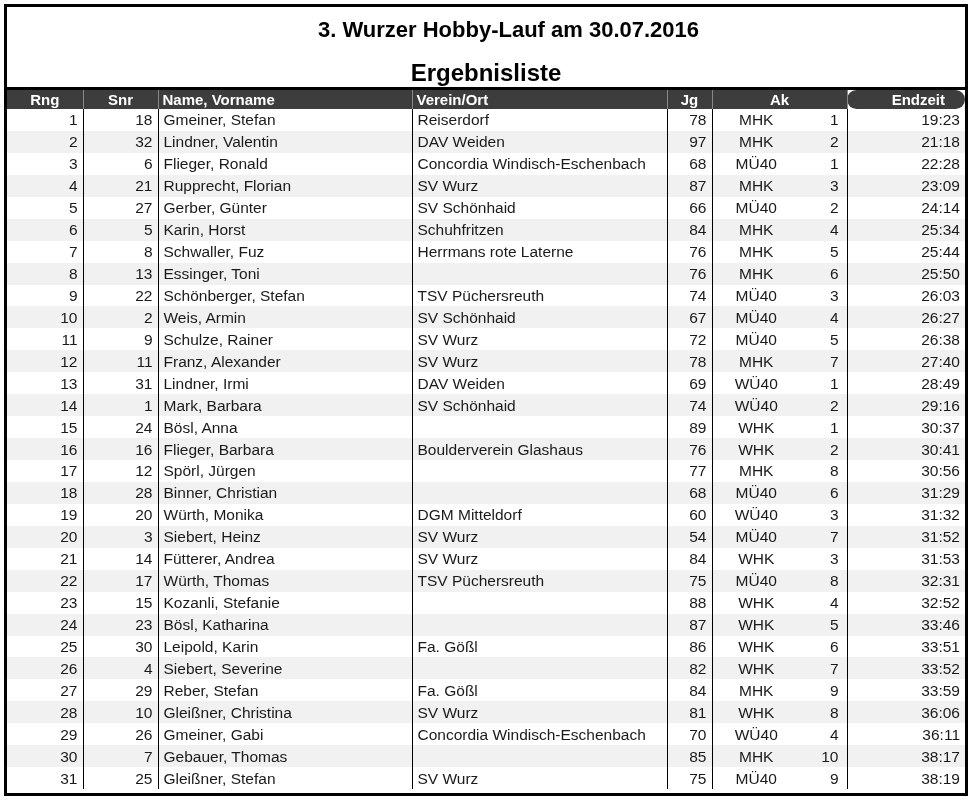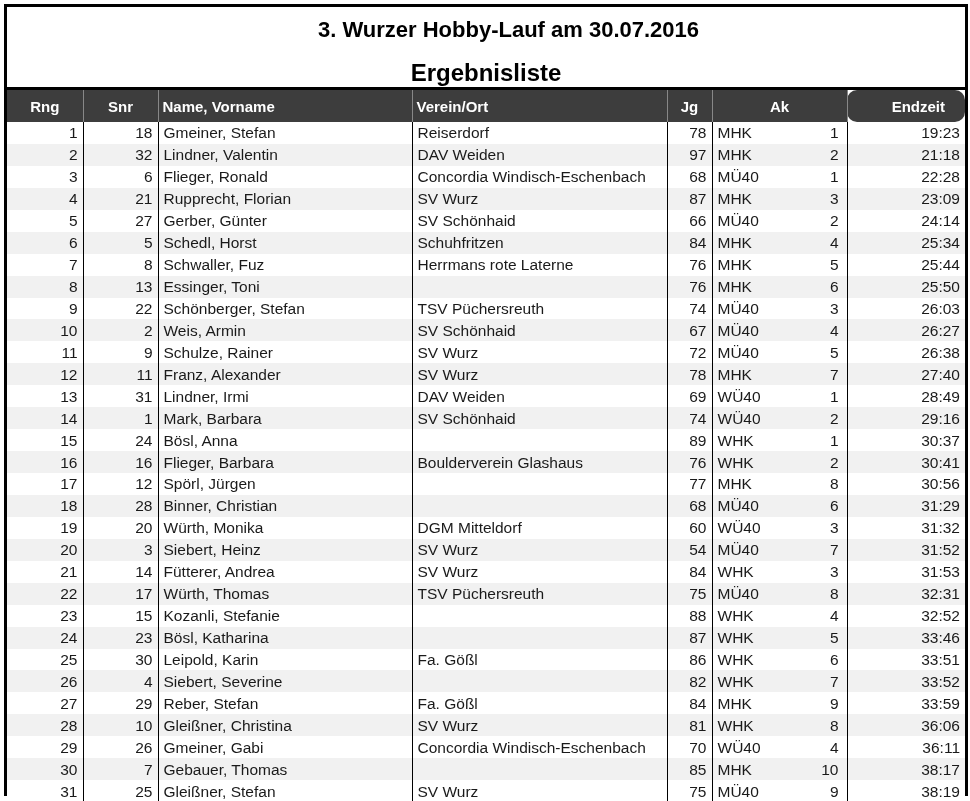--- a/index.html
+++ b/index.html
@@ -16,35 +16,35 @@
     position: absolute; left: 0; right: 0; top: 52px; text-align: center;
     font-weight: bold; font-size: 24px; color: #000;
   }
   .head-rule { position: absolute; left: 0; right: 0; top: 80px; height: 3px; background: #000; }
   table {
     position: absolute; left: 0; top: 83px; width: 958px;
     border-collapse: collapse; table-layout: fixed;
   }
   thead th {
     background: #3d3d3d; color: #fff; font-weight: bold; font-size: 15px;
-    height: 32px; padding: 0 4px; border-right: 1px solid #888;
+    height: 19px; padding: 0 4px; border-right: 1px solid #888;
   }
   thead th:last-child { border-right: none; border-radius: 10px; }
   tbody td {
     font-size: 15.5px; color: #1a1a1a; height: 21.95px; padding: 0 5px;
     border-right: 1px solid #000; white-space: nowrap; overflow: hidden;
     line-height: 21px;
   }
   tbody td:last-child { border-right: none; }
   tbody tr:nth-child(even) td { background: #f1f1f1; }
   tbody tr:nth-child(odd) td { background: #ffffff; }
   .r { text-align: right; }
   .l { text-align: left; }
   .c { text-align: center; }
-  td.ak { border-right: none !important; }
+  td.ak { border-right: none !important; text-align: center; }
   td.akr { padding-right: 8px; }
   td.time { }
   th.pad-r { text-align: right; padding-right: 20px; }
 </style>
 </head>
 <body>
 
 <div class="sheet">
   <div class="title">3. Wurzer Hobby-Lauf  am  30.07.2016</div>
   <div class="subtitle">Ergebnisliste</div>
@@ -124,21 +124,21 @@
     <td class="l">SV Schönhaid</td>
     <td class="r">66</td>
     <td class="l ak">MÜ40</td>
     <td class="r akr">2</td>
     <td class="r time">24:14</td>
   </tr>
 
   <tr>
     <td class="r">6</td>
     <td class="r">5</td>
-    <td class="l">Schedl, Horst</td>
+    <td class="l">Karin, Horst</td>
     <td class="l">Schuhfritzen</td>
     <td class="r">84</td>
     <td class="l ak">MHK</td>
     <td class="r akr">4</td>
     <td class="r time">25:34</td>
   </tr>
 
   <tr>
     <td class="r">7</td>
     <td class="r">8</td>

